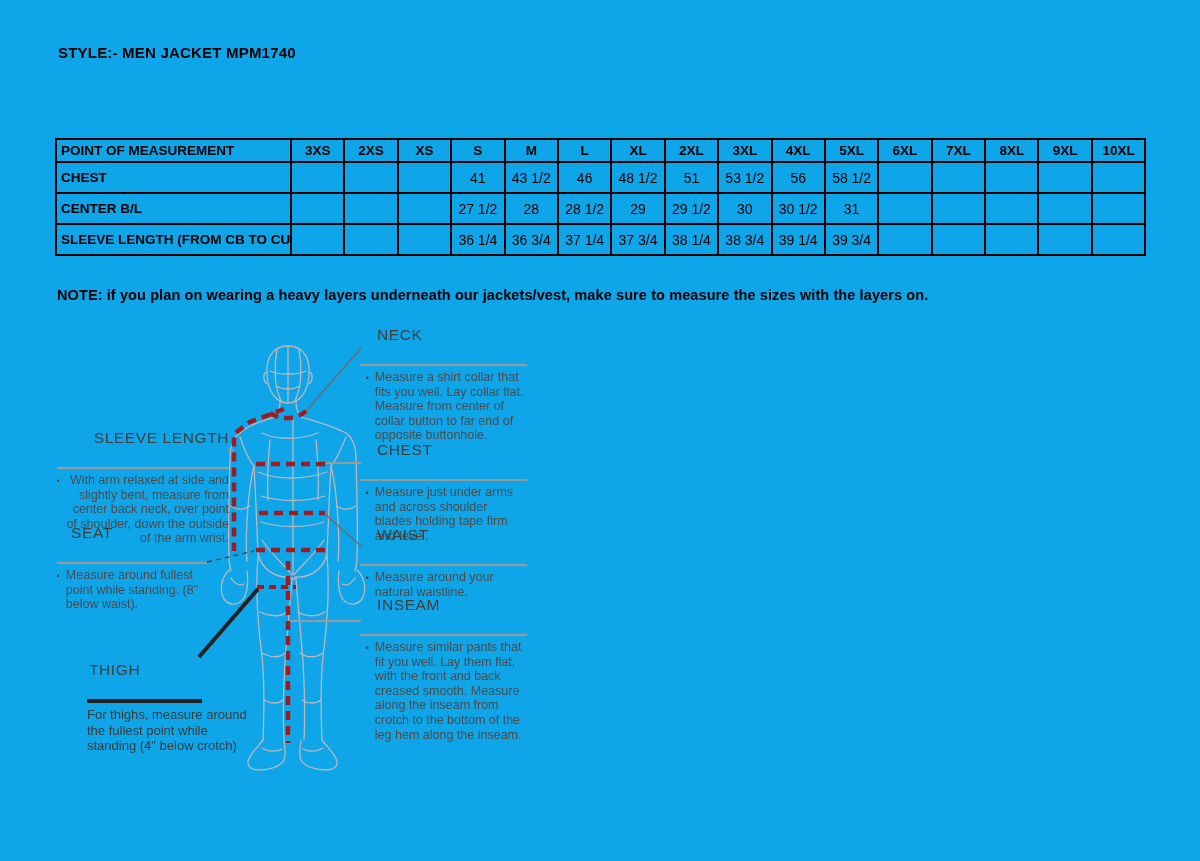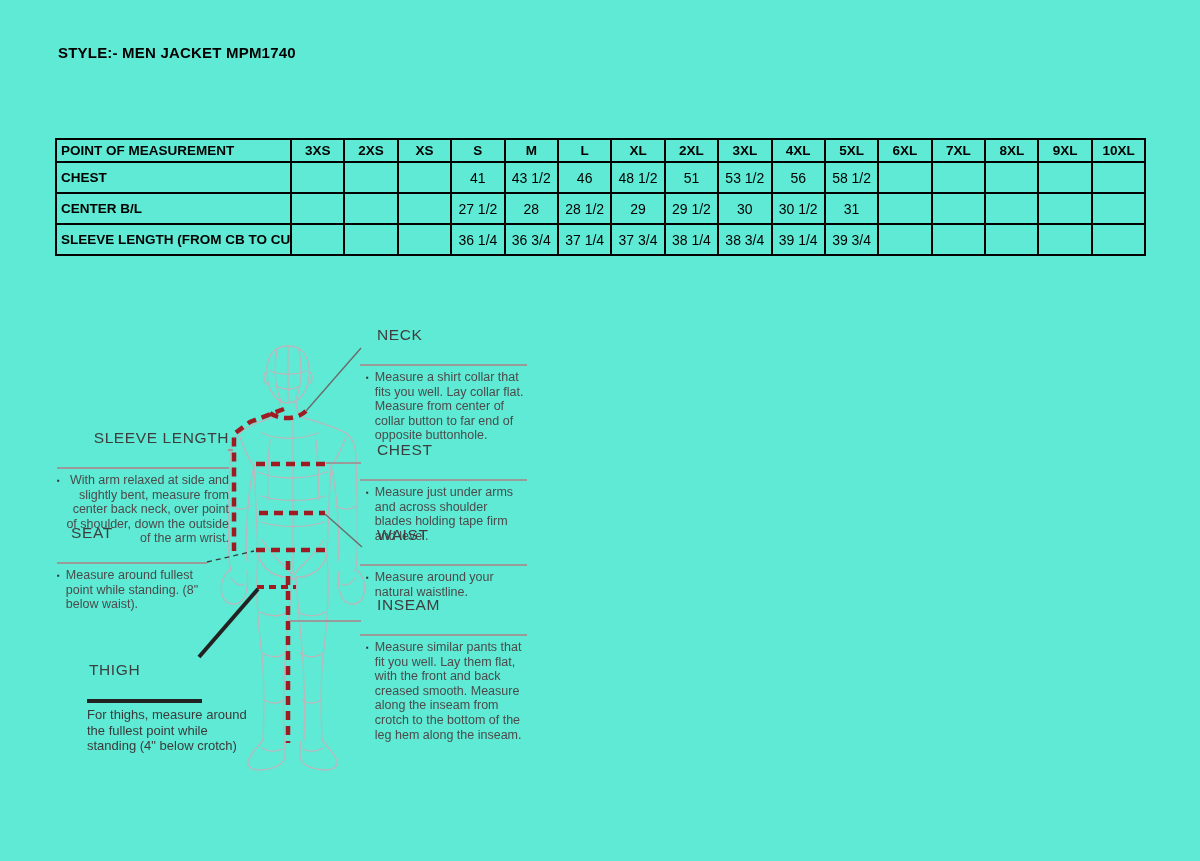--- a/index.html
+++ b/index.html
@@ -1,17 +1,17 @@
 <!DOCTYPE html>
 <html><head>
 <meta charset="utf-8">
 <style>
   html,body{margin:0;padding:0;background:#fff;}
   #page{
-    position:relative;width:1200px;height:861px;background:#5eead4;overflow:hidden;
+    position:relative;width:1200px;height:861px;background:#0ea5e9;overflow:hidden;
     font-family:"Liberation Sans",sans-serif;color:#000;
   }
   
   #doc-title{position:absolute;left:58px;top:44px;font-size:15px;font-weight:bold;letter-spacing:.2px;}
   #doc-code{position:absolute;left:226px;top:44px;font-size:15px;font-weight:bold;letter-spacing:.2px;}
   
   #size-table-wrap{position:absolute;left:55px;top:138px;}
   table.size{border-collapse:collapse;table-layout:fixed;width:1090px;border:2px solid #000;}
   table.size th,table.size td{border:2px solid #000;overflow:hidden;white-space:nowrap;}
   table.size th{font-size:13.5px;font-weight:bold;text-align:center;height:21px;padding:0;}
@@ -155,20 +155,21 @@
             <td></td>
             <td></td>
             <td></td>
             <td></td>
             <td></td>
           </tr>
         </tbody>
       </table>
   </div>
 
+  <div id="note">NOTE: if you plan on wearing a heavy layers underneath our jackets/vest, make sure to measure the sizes with the layers on.</div>
 
   <svg id="figure-svg" viewBox="0 0 1200 861" xmlns="http://www.w3.org/2000/svg">
 
     <g stroke="#b9b9bd" stroke-width="1.3" fill="none" stroke-linecap="round">
 
       <path d="M288 346 C271 346 266 360 267 375 C268 391 276 403 288 403 C300 403 308 391 309 375 C310 360 305 346 288 346 Z"></path>
       <path d="M288 346 L288 403"></path>
       <path d="M277 350 C274 365 274 386 281 401"></path>
       <path d="M299 350 C302 365 302 386 295 401"></path>
       <path d="M270 371 C278 375 298 375 306 371"></path>

